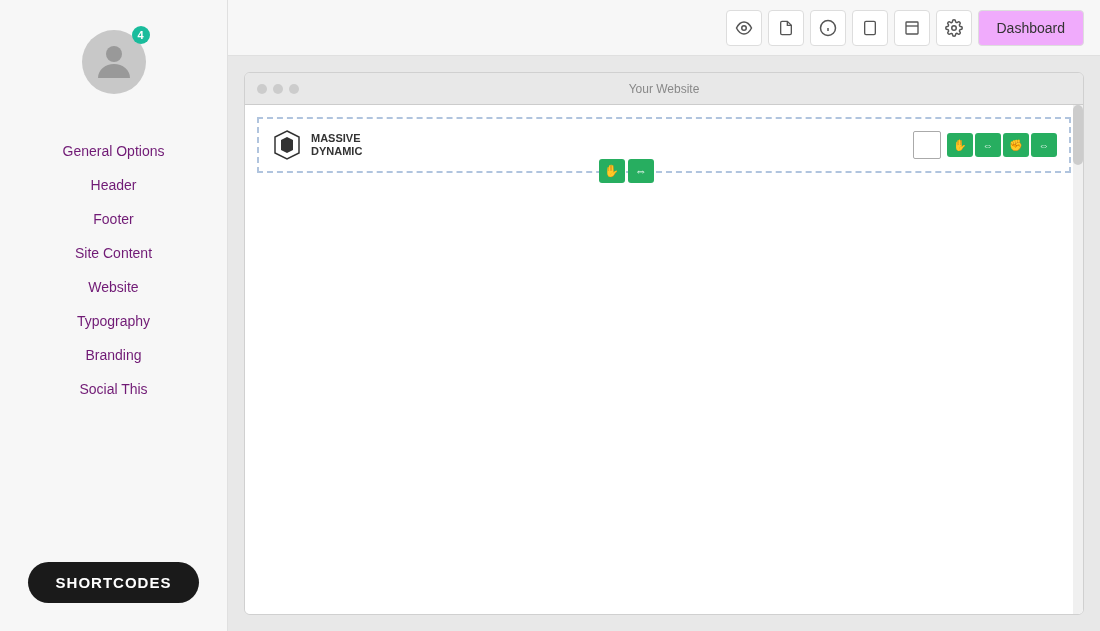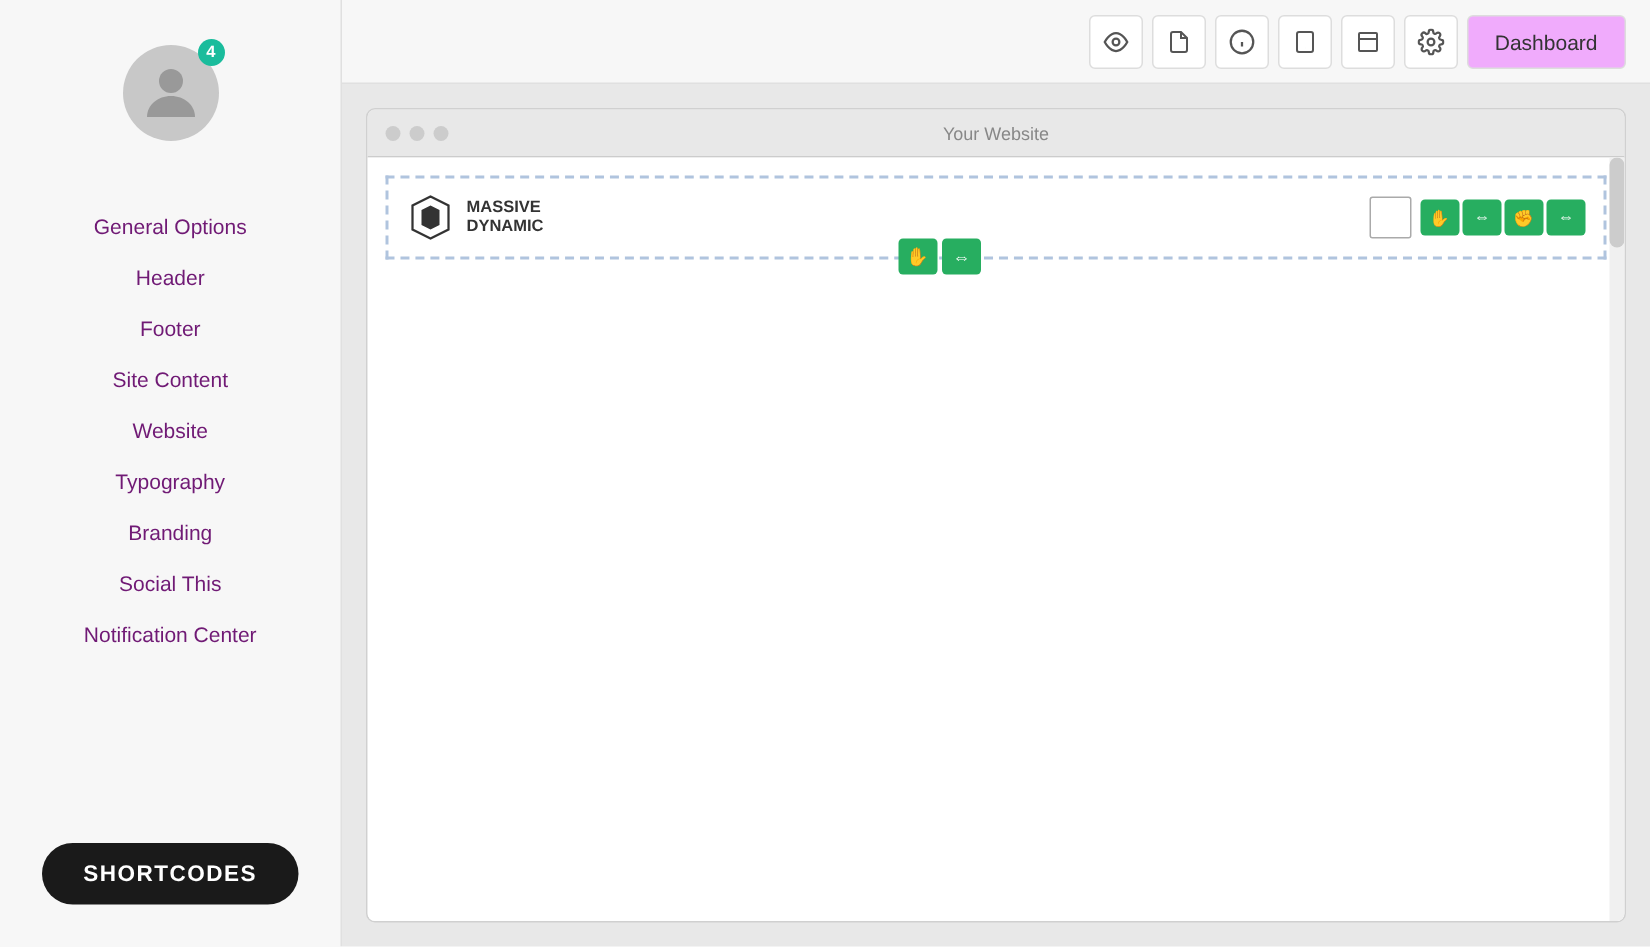--- a/index.html
+++ b/index.html
@@ -311,21 +311,20 @@
 
   <ul class="nav-list">
   <li>General Options</li>
       <li>Header</li>
       <li>Footer</li>
       <li>Site Content</li>
       <li>Website</li>
       <li>Typography</li>
       <li>Branding</li>
       <li>Social This</li>
-      <li>Notification Center</li>
     </ul>
 
   <button class="shortcodes-btn">SHORTCODES</button>
 </aside>
 
 <div class="main-area">
 
   <div class="toolbar">
     <button class="toolbar-icon-btn" title="Preview">
       <svg width="18" height="18" viewBox="0 0 24 24" fill="none" stroke="currentColor" stroke-width="2">

